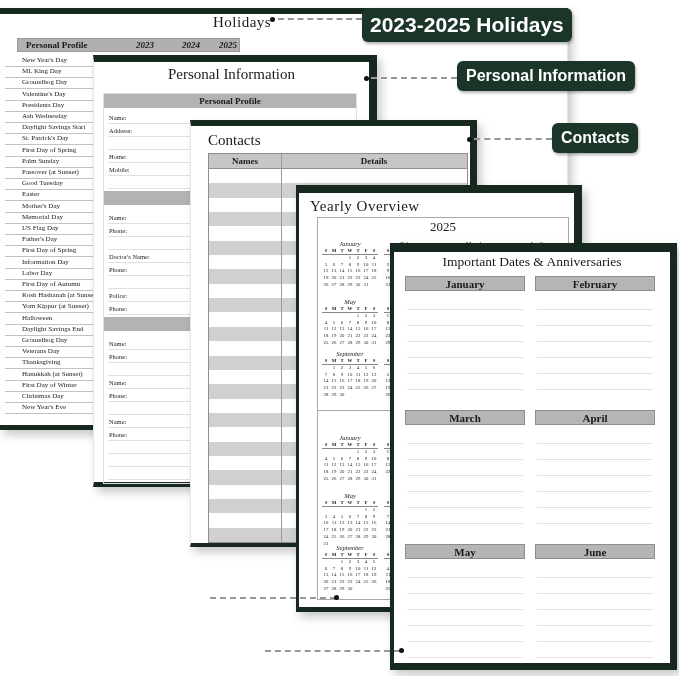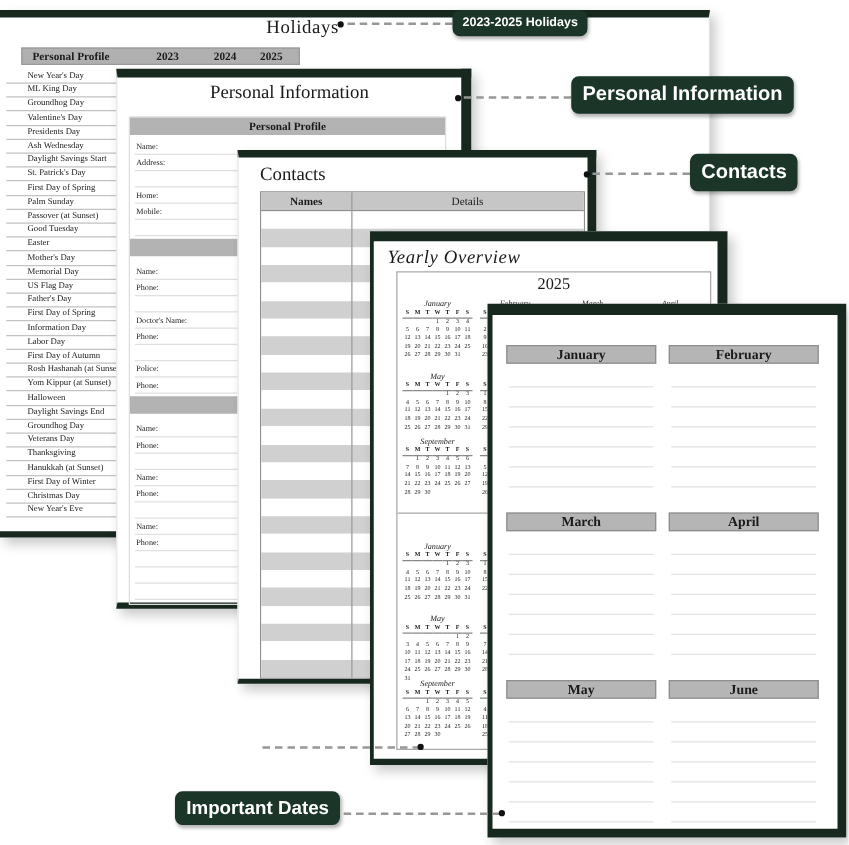--- a/index.html
+++ b/index.html
@@ -9,21 +9,21 @@
         box-shadow:4px 5px 9px rgba(0,0,0,.22);}
   .serif{font-family:"Liberation Serif",serif;}
 
   
   .pg-holidays{left:0;top:8px;width:568px;height:422px;z-index:1;
     border-width:6px 1px 5px 0;border-color:#17291f #e6e6e6 #17291f #17291f;}
   .h-title{position:absolute;left:213px;top:0;font-size:15px;letter-spacing:.5px;}
   .h-header{position:absolute;left:17px;top:24px;width:223px;height:14px;background:#b0b0b0;
     border:1px solid #9a9a9a;box-sizing:border-box;}
   .h-header-label{position:absolute;left:8px;top:1px;font-size:9px;font-weight:bold;}
-  .h-year{position:absolute;top:1px;width:40px;font-size:9px;font-weight:bold;}
+  .h-year{position:absolute;top:1px;width:40px;text-align:center;font-size:9px;font-weight:bold;font-style:italic;}
   .h-year.y1{left:107px}.h-year.y2{left:153px}.h-year.y3{left:190px}
   #holiday-rows{position:absolute;left:0;top:0;width:100%;height:100%;}
   .h-row{position:absolute;left:0;width:240px;height:12px;}
   .h-name{position:absolute;left:22px;top:0;font-size:7px;white-space:nowrap;}
   .h-line{position:absolute;left:5px;right:0;top:10px;border-top:1px solid #c2c2c2;}
   .h-date{position:absolute;top:1px;width:40px;text-align:center;font-size:7px;}
   .h-date.d0{left:124px}.h-date.d1{left:170px}.h-date.d2{left:207px}
 
   
   .pg-personal{left:93px;top:55px;width:284px;height:432px;z-index:2;
@@ -37,30 +37,30 @@
   .p-line{position:absolute;left:4px;right:4px;top:10px;border-top:1px solid #e0e0e0;}
 
   
   .pg-contacts{left:190px;top:120px;width:287px;height:427px;z-index:3;
     border-width:6px 7px 4px 1px;border-color:#17291f #17291f #17291f #e6e6e6;}
   .c-title{position:absolute;left:17px;top:6px;font-size:15px;}
   .c-table{position:absolute;left:17px;top:27px;width:258px;height:388px;border:1px solid #8f8f8f;}
   .c-head{position:absolute;left:0;top:0;width:100%;height:14px;background:#c6c6c6;
     border-bottom:1px solid #8f8f8f;}
   .c-h1{position:absolute;left:0;top:0;width:72px;text-align:center;font-size:9px;font-weight:bold;line-height:14px;}
-  .c-h2{position:absolute;left:72px;top:0;right:0;text-align:center;font-size:9px;font-weight:normal;line-height:14px;}
+  .c-h2{position:absolute;left:72px;top:0;right:0;text-align:center;font-size:9px;font-weight:bold;line-height:14px;}
   #contact-rows{position:absolute;left:0;top:15px;right:0;bottom:0;overflow:hidden;}
   .c-row{position:absolute;left:0;width:100%;height:14.35px;background:#fff;}
   .c-row.odd{background:#d0d0d0;}
   .c-div{position:absolute;left:72px;top:0;bottom:0;border-left:1px solid #9a9a9a;}
 
   
   .pg-yearly{left:296px;top:185px;width:286px;height:427px;z-index:4;
     border-width:8px 8px 5px 3px;border-color:#17291f;}
-  .y-title{position:absolute;left:11px;top:5px;font-size:15px;letter-spacing:.5px;font-style:italic;}
+  .y-title{position:absolute;left:11px;top:5px;font-size:15px;letter-spacing:.5px;}
   .y-box{position:absolute;left:18px;top:24px;width:250px;height:381px;border:1px solid #a8a8a8;}
   .y-year{position:absolute;left:0;top:1px;width:100%;text-align:center;font-size:13px;}
   .ygrid{position:absolute;left:0;width:100%;}
   #ygrid-2025{top:21px;height:170px;}
   #ygrid-2026{top:215px;height:166px;}
   .y-divider{position:absolute;left:0;top:192px;width:100%;border-top:1px solid #a8a8a8;}
   .minical{position:absolute;width:58px;}
   .m-name{font-style:italic;font-size:6.5px;text-align:center;height:9px;line-height:9px;}
   .m-grid{display:grid;grid-template-columns:repeat(7,8px);grid-auto-rows:6.8px;margin:0 auto;width:56px;}
   .m-cell{font-size:4.8px;text-align:center;line-height:6.8px;}
@@ -73,21 +73,21 @@
   #i-sections{position:absolute;left:0;top:0;width:100%;height:100%;}
   .i-sec{position:absolute;width:120px;height:134px;}
   .i-head{position:absolute;left:0;top:0;width:100%;height:15px;background:#b5b5b5;border:1px solid #8d8d8d;
     box-sizing:border-box;font-size:11px;font-weight:bold;text-align:center;line-height:14px;}
   .i-line{position:absolute;left:2px;width:116px;border-top:1px solid #e2e2e2;}
 
   
   .badge{position:absolute;z-index:11;background:#1b3529;color:#fff;border-radius:6px;
     font-family:"Liberation Sans",sans-serif;font-weight:bold;white-space:nowrap;
     box-shadow:1px 2px 3px rgba(0,0,0,.3);}
-  .bdg-holidays{left:362px;top:8px;font-size:10px;padding:5px 8px;}
+  .bdg-holidays{left:362px;top:8px;font-size:21px;padding:5px 8px;}
   .bdg-personal{left:457px;top:61px;font-size:16px;padding:6px 9px;}
   .bdg-contacts{left:552px;top:123px;font-size:16px;padding:6px 9px;}
   .bdg-yearly{left:4px;top:585px;font-size:16px;padding:5px 9px;}
   .bdg-important{left:140px;top:633px;font-size:15px;padding:5px 9px;}
   .dash{position:absolute;z-index:10;border-top:2px dashed #979797;height:0;}
   .dot{position:absolute;z-index:10;width:5px;height:5px;border-radius:50%;background:#111;}
 </style>
 </head>
 <body>
 
@@ -1468,20 +1468,21 @@
               <div class="m-cell">29</div>
               <div class="m-cell">30</div>
               <div class="m-cell">31</div>
             </div>
           </div>
         </div>
     </div>
   </section>
 
   <section class="page pg-important">
+    <div class="i-title serif">Important Dates &amp; Anniversaries</div>
     <div id="i-sections">
         <div class="i-sec" style="left: 11px; top: 24px;">
           <div class="i-head">January</div>
           <div class="i-line" style="top: 33px;"></div>
           <div class="i-line" style="top: 49px;"></div>
           <div class="i-line" style="top: 65px;"></div>
           <div class="i-line" style="top: 81px;"></div>
           <div class="i-line" style="top: 97px;"></div>
           <div class="i-line" style="top: 113px;"></div>
         </div>
@@ -1540,15 +1541,14 @@
   <div class="dot" style="left:467px;top:137px"></div>
   <div class="dash" style="left:474px;top:138px;width:78px"></div>
   <div class="dash" style="left:210px;top:597px;width:126px"></div>
   <div class="dot" style="left:334px;top:595px"></div>
   <div class="dash" style="left:265px;top:650px;width:135px"></div>
   <div class="dot" style="left:399px;top:648px"></div>
 
   <div class="badge bdg-holidays">2023-2025 Holidays</div>
   <div class="badge bdg-personal">Personal Information</div>
   <div class="badge bdg-contacts">Contacts</div>
-  <div class="badge bdg-important">Important Dates</div>
 
 </div>
 
 </body></html>

